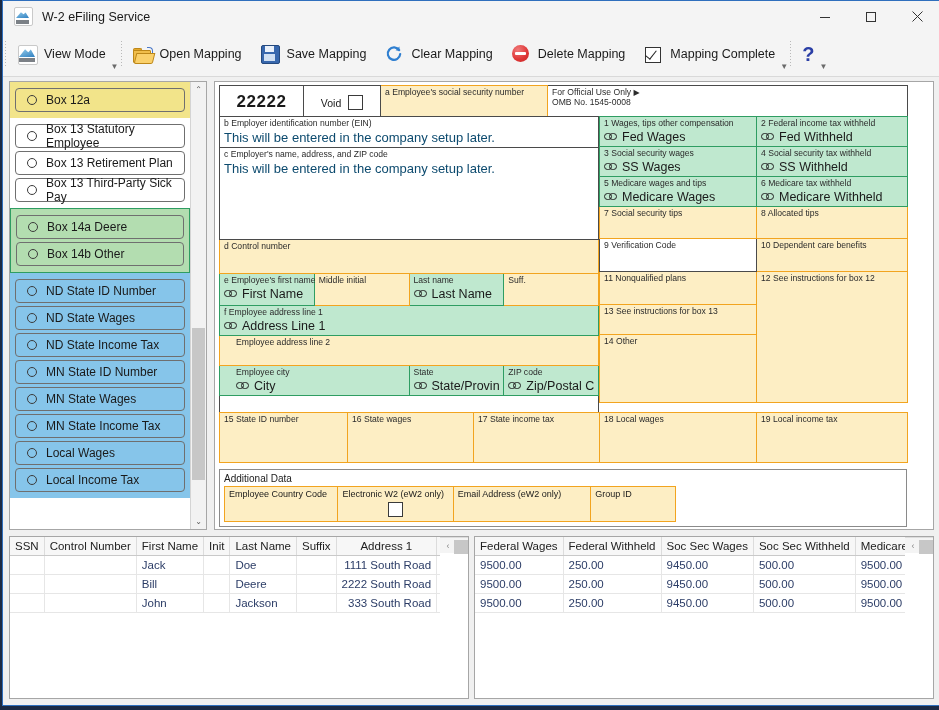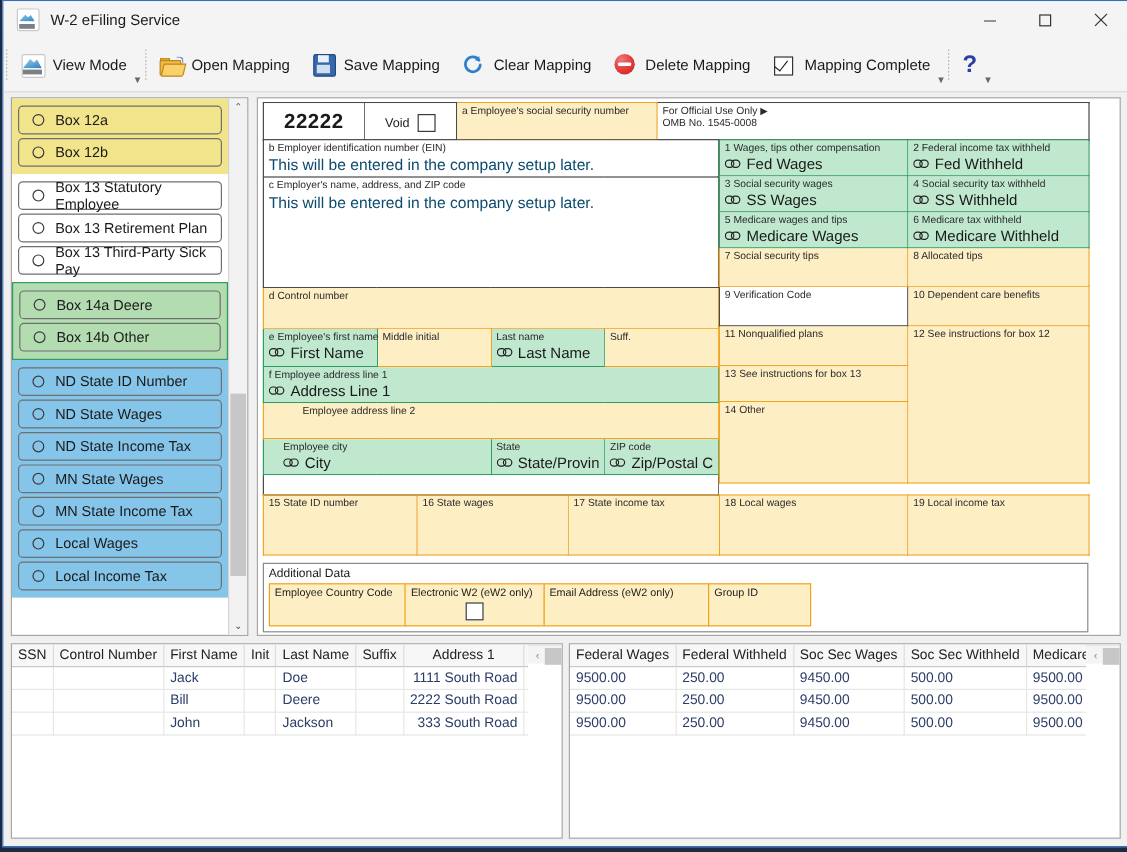--- a/index.html
+++ b/index.html
@@ -233,24 +233,20 @@
 
     <div class="upper">
 
       <div class="sidebar">
         <div class="sb-list" id="sb-list">
             <div class="sb-group yellow">
               <div class="sb-item">
                 <span class="radio"></span>
                 <span>Box 12a</span>
               </div>
-              <div class="sb-item">
-                <span class="radio"></span>
-                <span>Box 12b</span>
-              </div>
             </div>
             <div class="sb-group white">
               <div class="sb-item">
                 <span class="radio"></span>
                 <span>Box 13 Statutory Employee</span>
               </div>
               <div class="sb-item">
                 <span class="radio"></span>
                 <span>Box 13 Retirement Plan</span>
               </div>
@@ -274,20 +270,24 @@
                 <span class="radio"></span>
                 <span>ND State ID Number</span>
               </div>
               <div class="sb-item">
                 <span class="radio"></span>
                 <span>ND State Wages</span>
               </div>
               <div class="sb-item">
                 <span class="radio"></span>
                 <span>ND State Income Tax</span>
+              </div>
+              <div class="sb-item">
+                <span class="radio"></span>
+                <span>MN State ID Number</span>
               </div>
               <div class="sb-item">
                 <span class="radio"></span>
                 <span>MN State Wages</span>
               </div>
               <div class="sb-item">
                 <span class="radio"></span>
                 <span>MN State Income Tax</span>
               </div>
               <div class="sb-item">
@@ -383,21 +383,21 @@
                   <tr>
                     <td class="cell green" colspan="4" style="height:30px;">
                       <div class="lbl">f Employee address line 1</div>
                       <div class="mapv">
                         <span class="chain"></span>
                         <span>Address Line 1</span>
                       </div>
                     </td>
                   </tr>
                   <tr>
-                    <td class="cell yellowcell" colspan="4" style="height:30px;padding-left:32px;">
+                    <td class="cell yellowcell" colspan="4" style="height:30px;padding-left:16px;">
                       <div class="lbl">Employee address line 2</div>
                     </td>
                   </tr>
                   <tr>
                     <td class="cell green" colspan="2" style="height:30px;padding-left:16px;">
                       <div class="lbl">Employee city</div>
                       <div class="mapv">
                         <span class="chain"></span>
                         <span>City</span>
                       </div>

